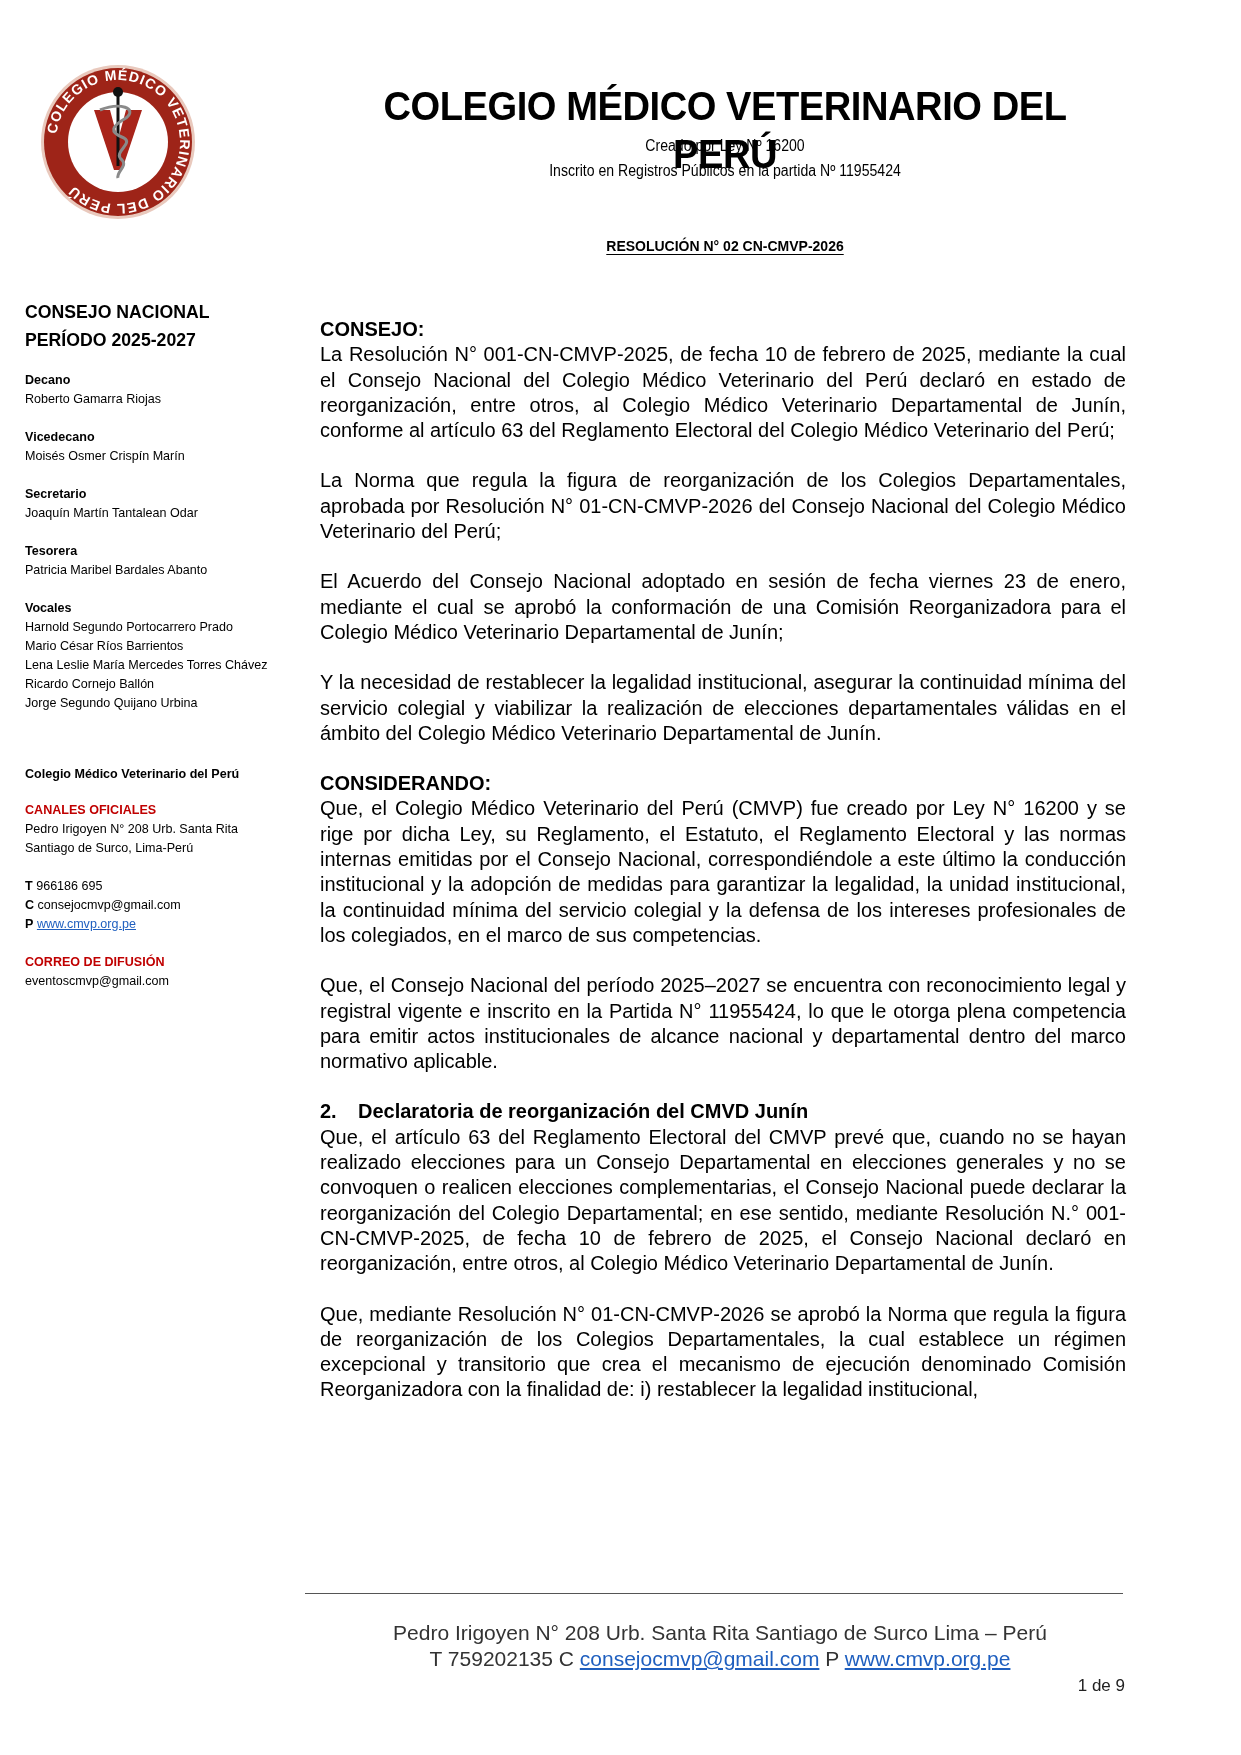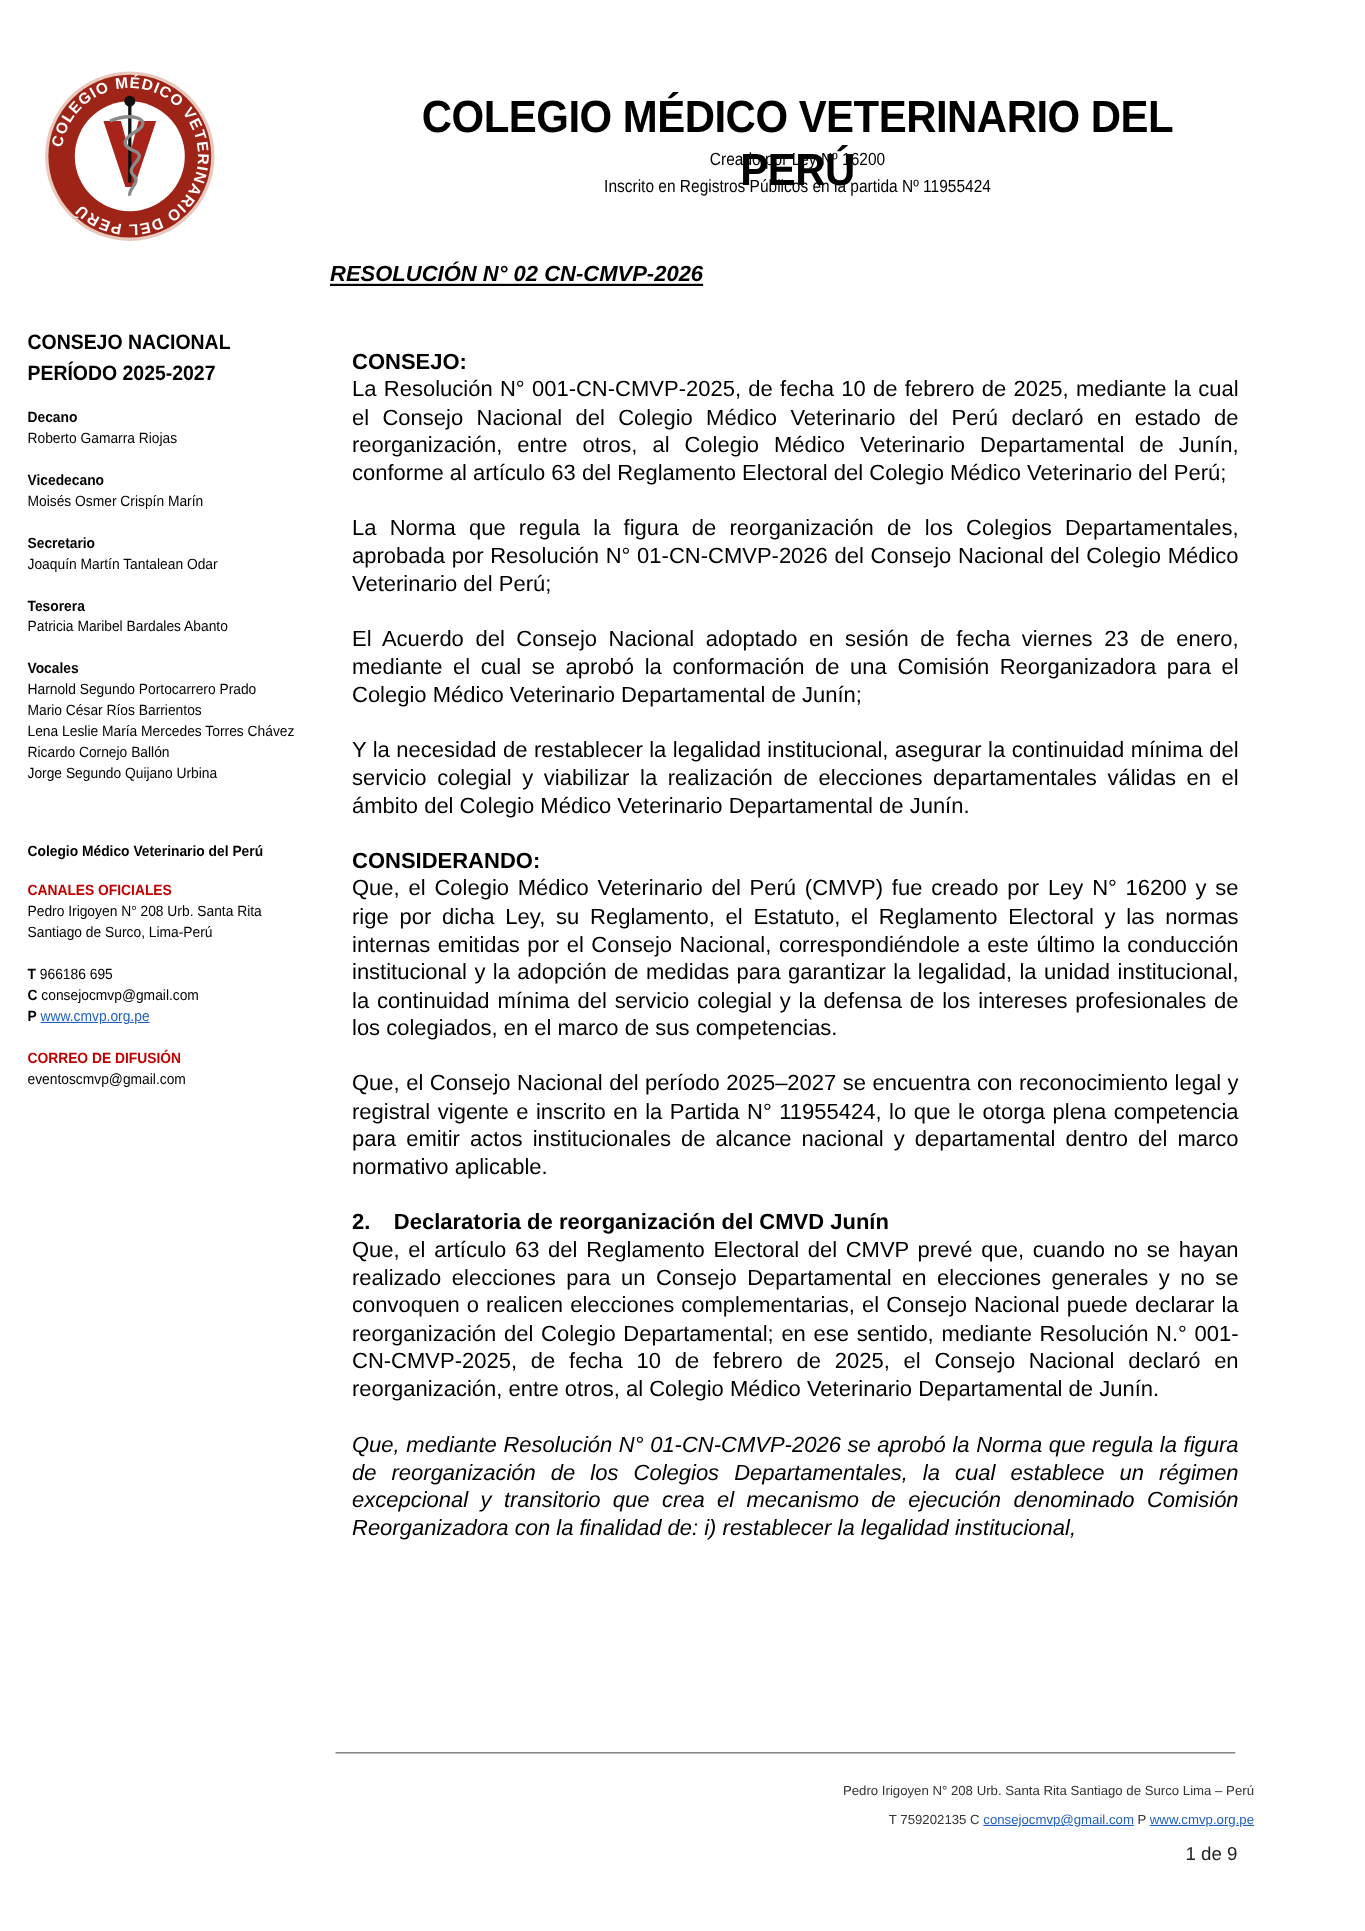--- a/index.html
+++ b/index.html
@@ -3,40 +3,40 @@
 <meta charset="utf-8">
 <style>
   html, body { margin: 0; padding: 0; background: #ffffff; }
   body { width: 1241px; height: 1755px; position: relative; overflow: hidden; color: #000; }
   .abs { position: absolute; }
   .logo { left: 30px; top: 62px; width: 182px; height: 160px; }
   .title { left: 300px; top: 82px; width: 850px; text-align: center; font-family: "Liberation Sans Narrow", "Liberation Sans", sans-serif; font-weight: 700; font-size: 41px; letter-spacing: -0.5px; line-height: 48px; transform: scaleX(0.93); transform-origin: center; }
   .sub { left: 300px; width: 850px; text-align: center; font-family: "Liberation Sans", sans-serif; font-size: 16px; transform: scaleX(0.88); transform-origin: center; }
   .sub1 { top: 137px; }
   .sub2 { top: 162px; }
-  .resol { left: 300px; top: 238px; width: 850px; text-align: left; font-family: "Liberation Sans", sans-serif; font-weight: 700; font-size: 20px; font-style: italic; }
+  .resol { left: 300px; top: 238px; width: 850px; text-align: center; font-family: "Liberation Sans", sans-serif; font-weight: 700; font-size: 14px; }
   .resol span { text-decoration: underline; text-underline-offset: 3px; }
 
   .sidebar { left: 25px; top: 298px; width: 280px; font-family: "Liberation Sans", sans-serif; font-size: 13.5px; line-height: 19px; transform: scaleX(0.93); transform-origin: left; }
   .sb-head { font-weight: 700; font-size: 19px; line-height: 28px; margin-bottom: 16px; }
   .sb-role { font-weight: 700; }
   .sb-group { margin-bottom: 19px; }
   .sb-org { font-weight: 700; margin-top: 52px; margin-bottom: 17px; }
   .sb-red { color: #c00000; font-weight: 700; }
   .sb-link { color: #1f5fbf; text-decoration: underline; }
   .sb-b { font-weight: 700; }
 
   .main { left: 320px; top: 317px; width: 806px; font-family: "Liberation Sans", sans-serif; font-size: 20px; line-height: 25.3px; text-align: justify; }
   .main p { margin: 0 0 25px 0; }
   .main .h { font-weight: 700; margin: 0; }
   .main .hnum { display: inline-block; width: 38px; }
-  .main .nb { margin-bottom: 4px; font-style: italic; }
+  .main .nb { margin-bottom: 4px; }
 
   .footer-rule { left: 305px; top: 1593px; width: 818px; height: 0; border-top: 1px solid #555; }
-  .footer { left: 300px; width: 840px; text-align: right; font-family: "Liberation Sans", sans-serif; font-size: 12px; color: #333; }
+  .footer { left: 300px; width: 840px; text-align: center; font-family: "Liberation Sans", sans-serif; font-size: 21px; color: #333; }
   .f1 { top: 1621px; }
   .f2 { top: 1647px; }
   .footer a { color: #1f5fbf; text-decoration: underline; }
   .page-num { left: 1040px; top: 1676px; width: 85px; text-align: right; font-family: "Liberation Sans", sans-serif; font-size: 17px; color: #222; }
 </style>
 </head>
 <body>
 
 <div class="abs logo">
   <svg width="182" height="160" viewBox="0 0 182 160">

